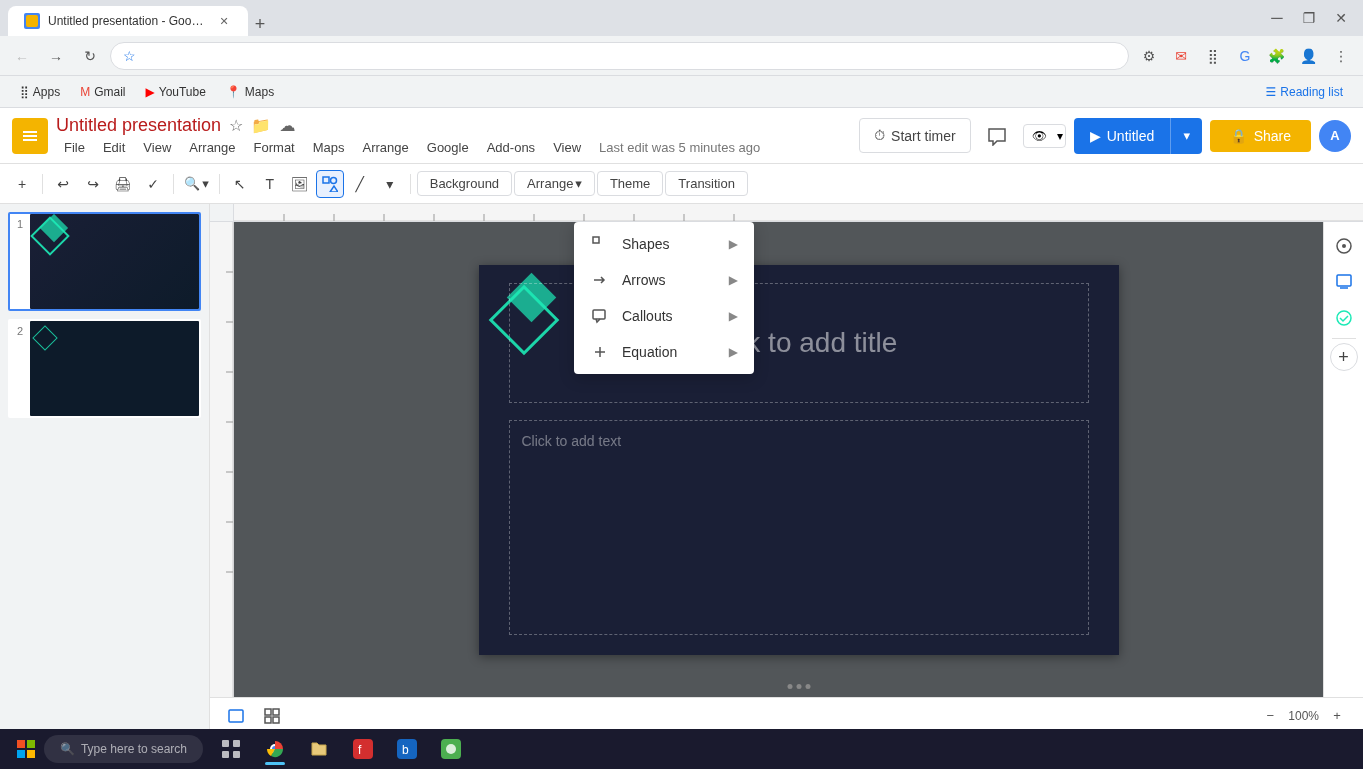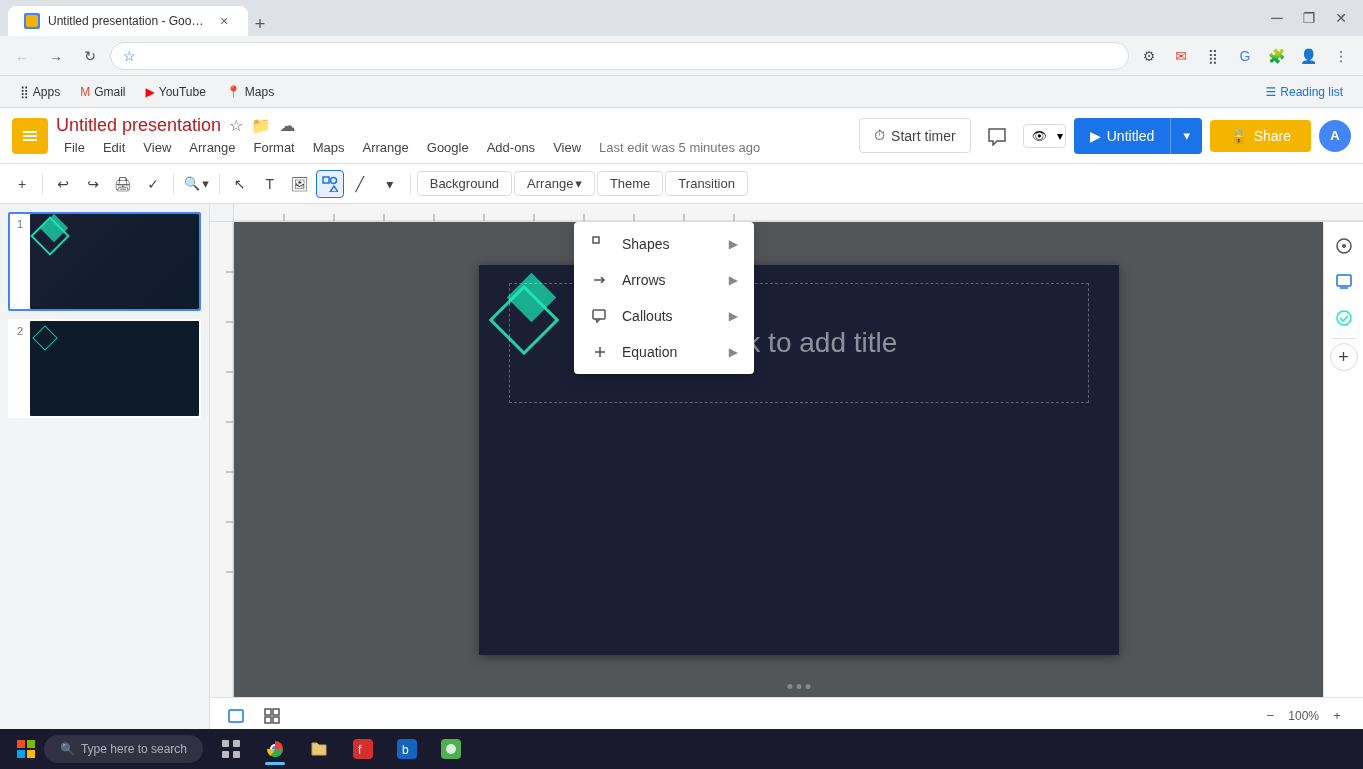--- a/index.html
+++ b/index.html
@@ -342,20 +342,23 @@
           <div class="canvas-wrapper">
             <div class="slide-canvas">
 
               <div class="slide-diamond-1"></div>
               <div class="slide-diamond-2"></div>
 
               <div class="slide-title-placeholder">
                 <span class="slide-title-text">Click to add title</span>
               </div>
 
+              <div class="slide-body-placeholder">
+                <span class="slide-body-text">Click to add text</span>
+              </div>
             </div>
 
             <div style="position:absolute;bottom:8px;left:50%;transform:translateX(-50%);display:flex;gap:4px;">
               <div style="width:5px;height:5px;background:#888;border-radius:50%;"></div>
               <div style="width:5px;height:5px;background:#888;border-radius:50%;"></div>
               <div style="width:5px;height:5px;background:#888;border-radius:50%;"></div>
             </div>
           </div>
 
 

